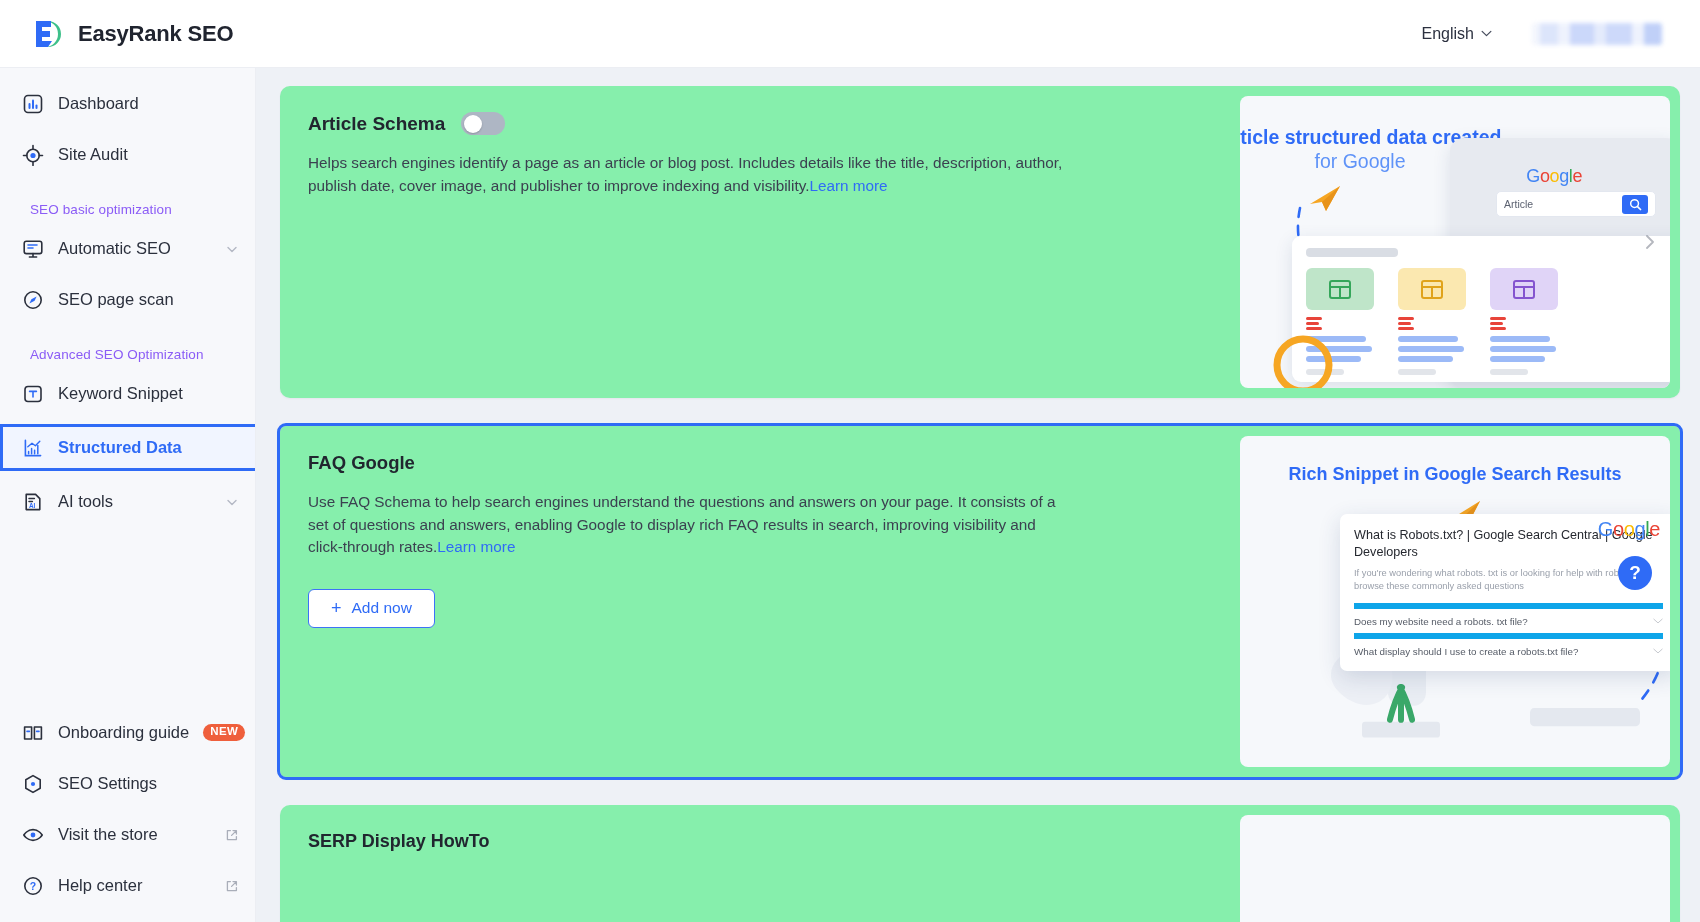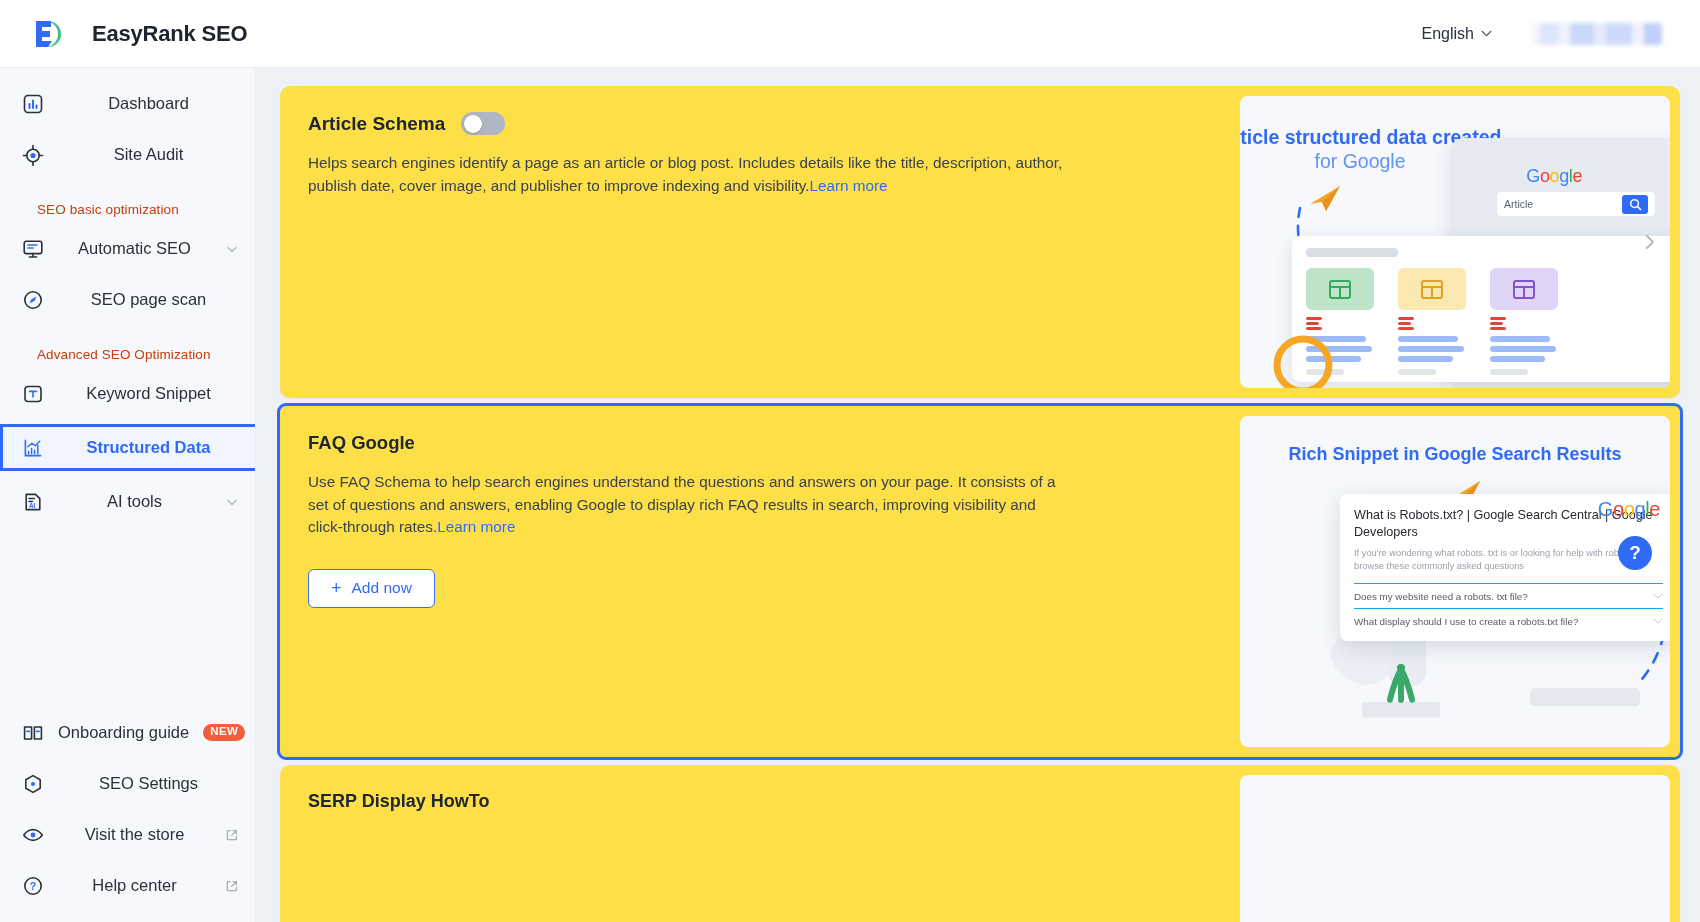--- a/index.html
+++ b/index.html
@@ -13,21 +13,21 @@
   .app { width:1700px; height:922px; display:flex; flex-direction:column; }
 
   
   .header {
     height:68px; flex:0 0 68px; background:#fff;
     display:flex; align-items:center; justify-content:space-between;
     padding:0 26px 0 26px;
     border-bottom:1px solid #eceef3;
     position:relative; z-index:5;
   }
-  .brand { display:flex; align-items:center; gap:28px; padding-left:4px;}
+  .brand { display:flex; align-items:center; gap:14px; padding-left:4px;}
   .brand-logo { width:34px; height:34px; position:relative; }
   .brand-title { font-size:22px; font-weight:700; letter-spacing:-0.2px; color:#20242f; }
   .header-right { display:flex; align-items:center; gap:40px; padding-right:12px;}
   .lang { display:flex; align-items:center; gap:7px; font-size:16px; color:#2c3140; cursor:pointer;padding-left:24px;}
   .chev { width:11px; height:7px; display:block; }
   .redacted {
     width:130px; height:22px; border-radius:3px;
     background:
       linear-gradient(90deg,#f2f5fd 0 8px,#dbe4fb 8px 26px,#eef2fd 26px 38px,#c9d6fa 38px 62px,#e3eafc 62px 74px,#cbd8fa 74px 100px,#eef2fd 100px 112px,#bdcef8 112px 130px);
     filter: blur(2.2px);
@@ -43,45 +43,45 @@
     border-right:1px solid #eceef3;
     display:flex; flex-direction:column; padding-top:10px;
     position:relative;
   }
   .nav-item {
     display:flex; align-items:center; gap:14px;
     height:41px; margin:5px 0; padding:0 16px 0 22px;
     font-size:16.5px; color:#2b303d; cursor:pointer; position:relative;
   }
   .nav-item .ico { width:22px; height:22px; flex:0 0 22px; display:block; }
-  .nav-item .lbl { flex:1; white-space:nowrap;text-align:center; }
+  .nav-item .lbl { flex:1; white-space:nowrap; }
   .nav-item .tail { width:14px; height:14px; flex:0 0 14px; opacity:.55; }
   .nav-item.active {
     background:#f1f5ff; color:#2f6bf6; font-weight:600;
     border-top:3px solid #2f6bf6; border-bottom:3px solid #2f6bf6;
     box-shadow: inset 3px 0 0 #2f6bf6;
     height:47px;
   }
   .nav-group {
-    font-size:13.5px; color:#c2410c; padding:0 22px;
-    margin:22px 15px 6px; letter-spacing:.1px;
+    font-size:13.5px; color:#8b5cf6; padding:0 22px;
+    margin:22px 8px 6px; letter-spacing:.1px;
   }
   .sidebar-spacer { flex:1; min-height:10px; }
   .badge-new {
     background:#ef5f3c; color:#fff; font-size:11.5px; font-weight:700;
     border-radius:9px; padding:2px 7px 3px; letter-spacing:.4px; line-height:1;
   }
 
   
   .main {
     flex:1; min-width:0; background:#eef1f6;
     padding:18px 20px 0 24px; overflow:hidden;
   }
   .card {
-    background:#fde047; border-radius:10px; margin-bottom:8px;
+    background:#86efac; border-radius:10px; margin-bottom:28px;
     display:flex; position:relative;
     box-shadow:0 1px 2px rgba(30,40,70,.05);
   }
   .card.selected {
     outline:3px solid #2f6bf6; outline-offset:0; border-radius:6px;
   }
   .card-left { flex:1; min-width:0; padding:26px 30px 26px 28px; }
   .card-title-row { display:flex; align-items:center; gap:16px; }
   .card-title { font-size:19px; font-weight:700; color:#21262f; }
   .toggle {
@@ -134,21 +134,21 @@
   }
 
   .snippet {
     position:absolute; background:#fff; border-radius:7px;
     box-shadow:0 6px 22px rgba(40,60,110,.16);
     padding:13px 14px 8px;
   }
   .snip-title { font-size:12.6px; line-height:1.33; color:#25282f; font-weight:400; }
   .snip-desc { font-size:9.3px; line-height:1.36; color:#9aa0ab; margin-top:7px; }
   .snip-q {
-    font-size:9.8px; color:#555b66; border-top:1px solid #0ea5e9;
+    font-size:9.8px; color:#555b66; border-top:6px solid #0ea5e9;
     padding:7px 0 6px; display:flex; align-items:center; justify-content:space-between;
   }
   .qchev { width:10px; height:6px; opacity:.5; }
   .helpdot {
     position:absolute; width:34px; height:34px; border-radius:50%;
     background:#2f6bf6; color:#fff; font-size:19px; font-weight:700;
     display:flex; align-items:center; justify-content:center;
   }
   .glogo { font-size:18px; font-weight:500; letter-spacing:-.4px; }
   .glogo span:nth-child(1){color:#4285f4}

